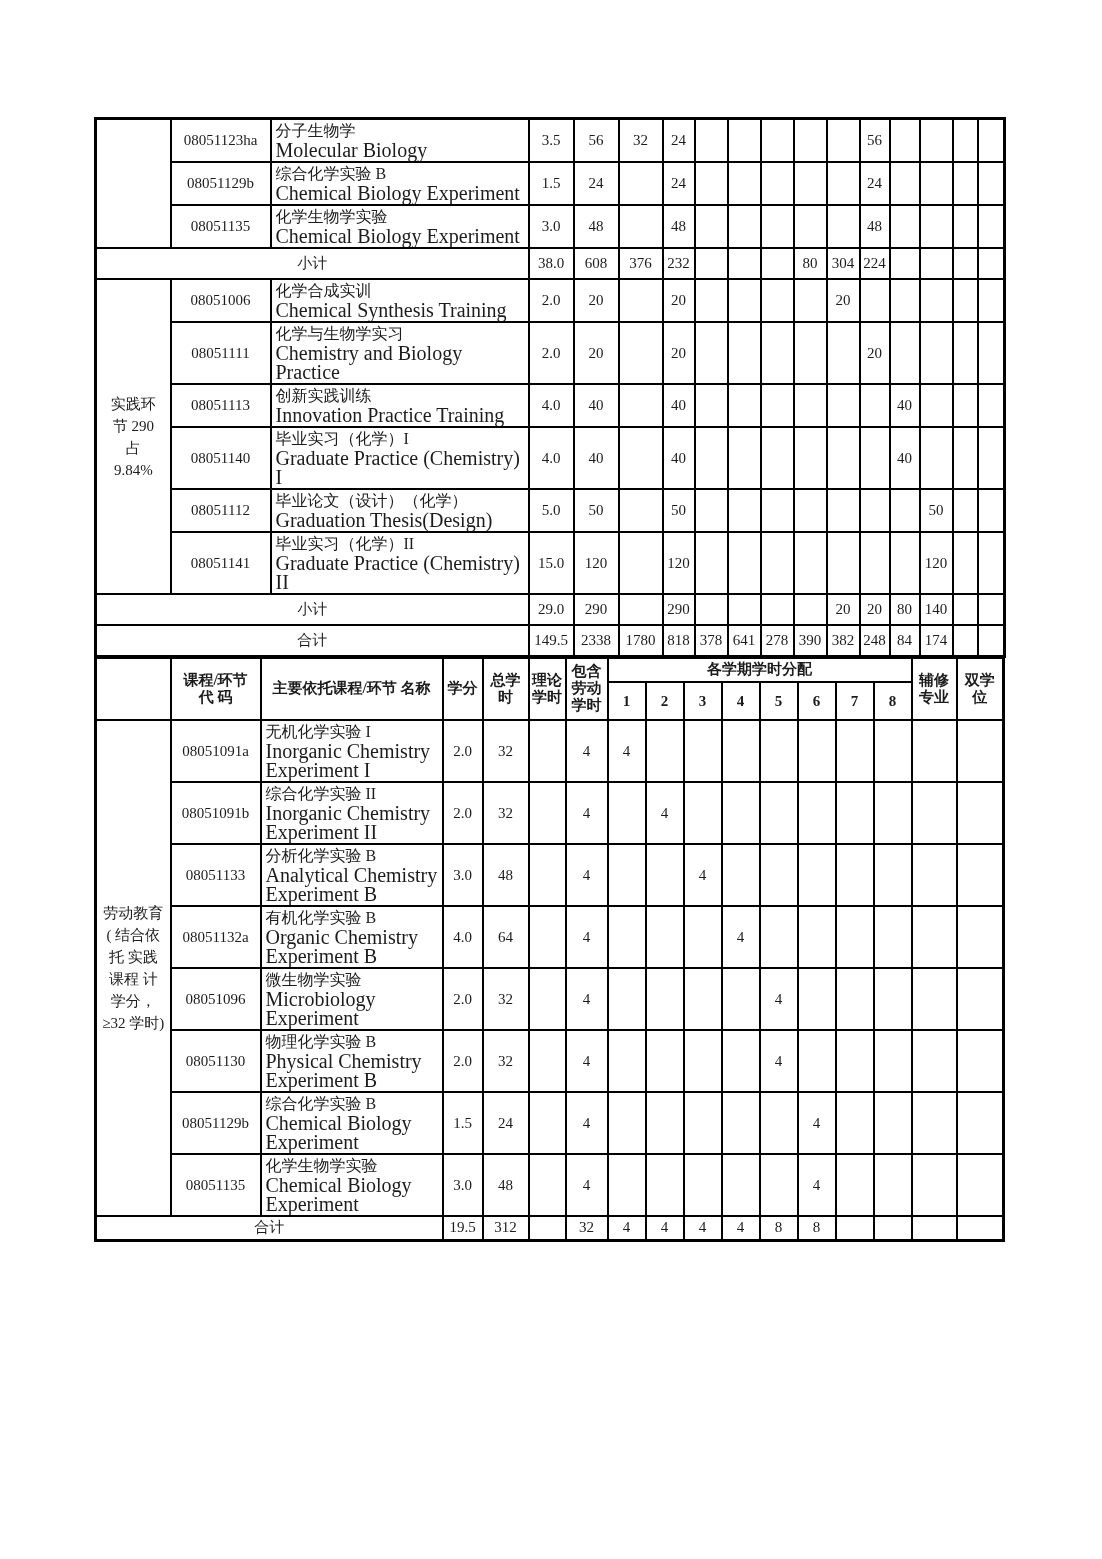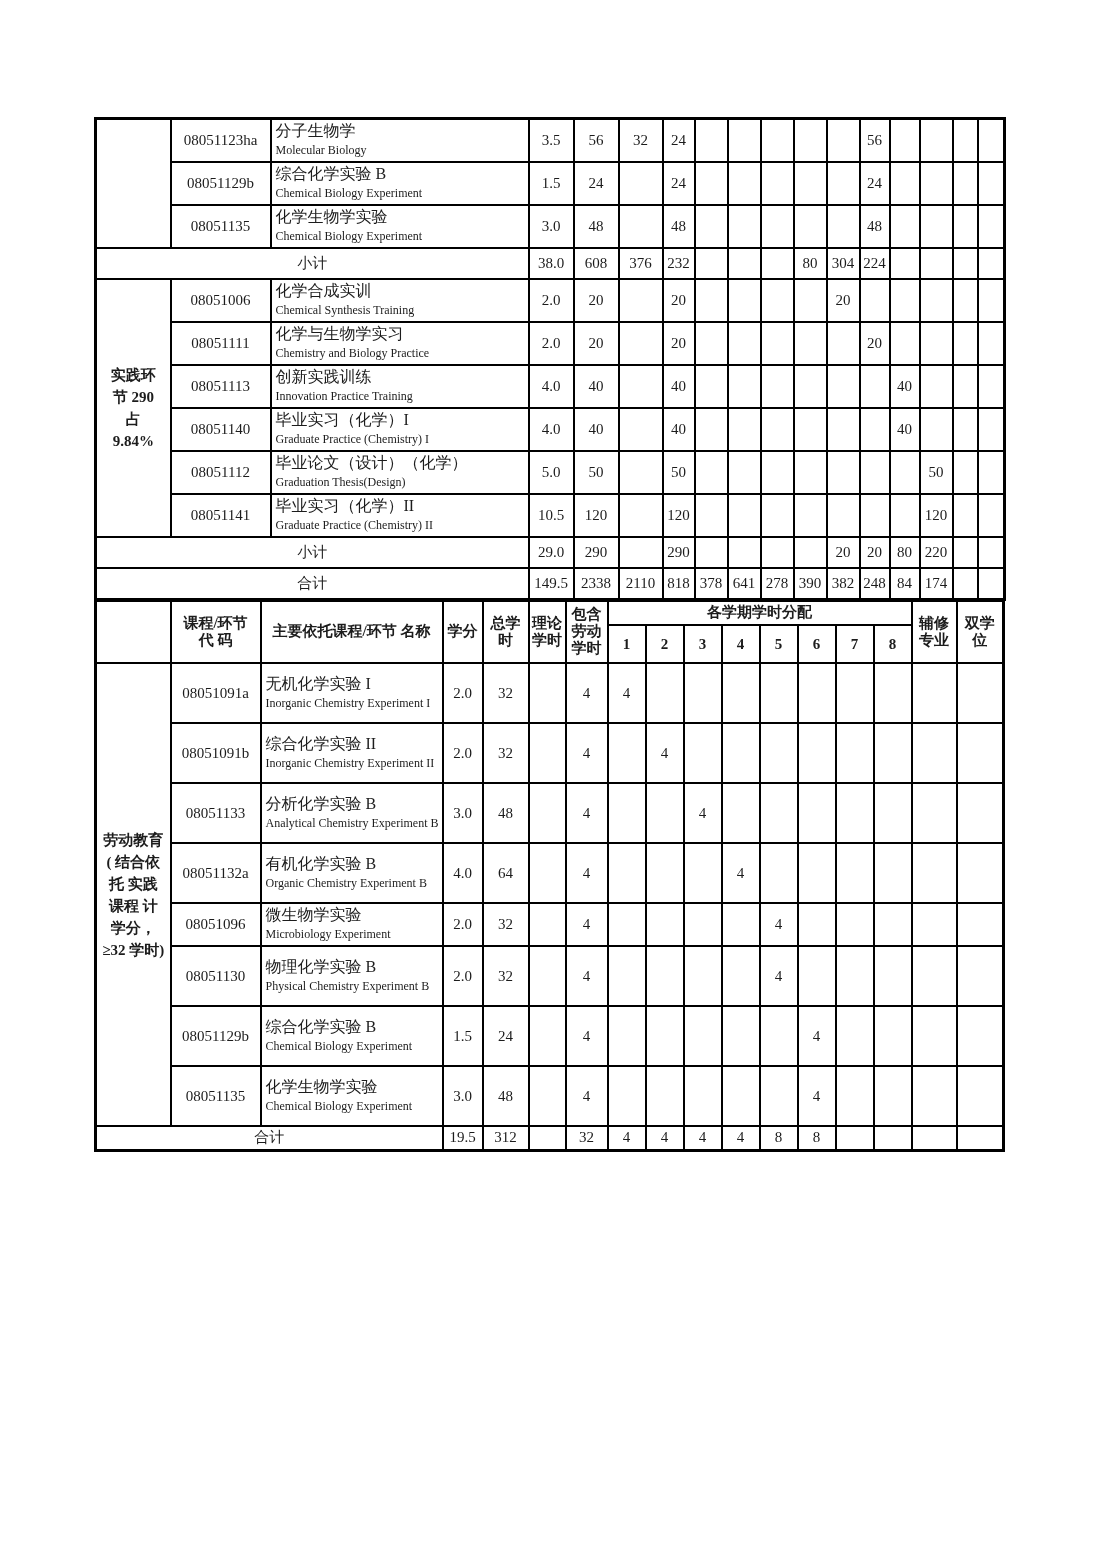--- a/index.html
+++ b/index.html
@@ -9,24 +9,24 @@
   }
   .tables{position:absolute;left:94px;top:117px;}
   table{border-collapse:collapse;table-layout:fixed;border:3px solid #000;}
   #t2{margin-top:-2px;padding-left:29px;}
   td{
     border:2px solid #000;text-align:center;vertical-align:middle;
     font-size:15px;padding:0 2px;overflow:hidden;
   }
   .name{text-align:left;padding:1px 3px 1px 4px;}
   .zh{font-size:16px;line-height:20px;}
-  .en{font-size:12px;line-height:19px;}
+  .en{font-size:20px;line-height:19px;}
   .hdr{font-weight:bold;font-size:15px;line-height:17px;}
   .pre{white-space:pre-line;}
-  .glabel{white-space:pre-line;font-size:15px;line-height:22px;padding:0 1px;font-weight:bold;}
+  .glabel{white-space:pre-line;font-size:15px;line-height:22px;padding:0 1px;}
   #t1 tr.crowA{height:41px;}
   #t1 tr.crowB{height:42px;}
   tr.sumrow{height:31px;}
   #t2 tr.h1{height:25px;}
   #t2 tr.h2{height:38px;}
   #t2 tr.t2row{height:60px;}
   #t2 tr.t2short{height:38px;}
   #t2 tr.t2total{height:24px;}
 </style>
 </head>
@@ -244,21 +244,21 @@
           <td class="num">50</td>
           <td class="num"></td>
           <td class="num"></td>
         </tr>
         <tr class="crowB">
           <td class="code">08051141</td>
           <td class="name">
             <div class="zh">毕业实习（化学）II</div>
             <div class="en">Graduate Practice (Chemistry) II</div>
           </td>
-          <td class="num">10.5</td>
+          <td class="num">15.0</td>
           <td class="num">120</td>
           <td class="num"></td>
           <td class="num">120</td>
           <td class="num"></td>
           <td class="num"></td>
           <td class="num"></td>
           <td class="num"></td>
           <td class="num"></td>
           <td class="num"></td>
           <td class="num"></td>
@@ -272,29 +272,29 @@
           <td class="num">290</td>
           <td class="num"></td>
           <td class="num">290</td>
           <td class="num"></td>
           <td class="num"></td>
           <td class="num"></td>
           <td class="num"></td>
           <td class="num">20</td>
           <td class="num">20</td>
           <td class="num">80</td>
-          <td class="num">220</td>
+          <td class="num">140</td>
           <td class="num"></td>
           <td class="num"></td>
         </tr>
         <tr class="sumrow">
           <td class="sum-label" colspan="3">合计</td>
           <td class="num">149.5</td>
           <td class="num">2338</td>
-          <td class="num">2110</td>
+          <td class="num">1780</td>
           <td class="num">818</td>
           <td class="num">378</td>
           <td class="num">641</td>
           <td class="num">278</td>
           <td class="num">390</td>
           <td class="num">382</td>
           <td class="num">248</td>
           <td class="num">84</td>
           <td class="num">174</td>
           <td class="num"></td>

